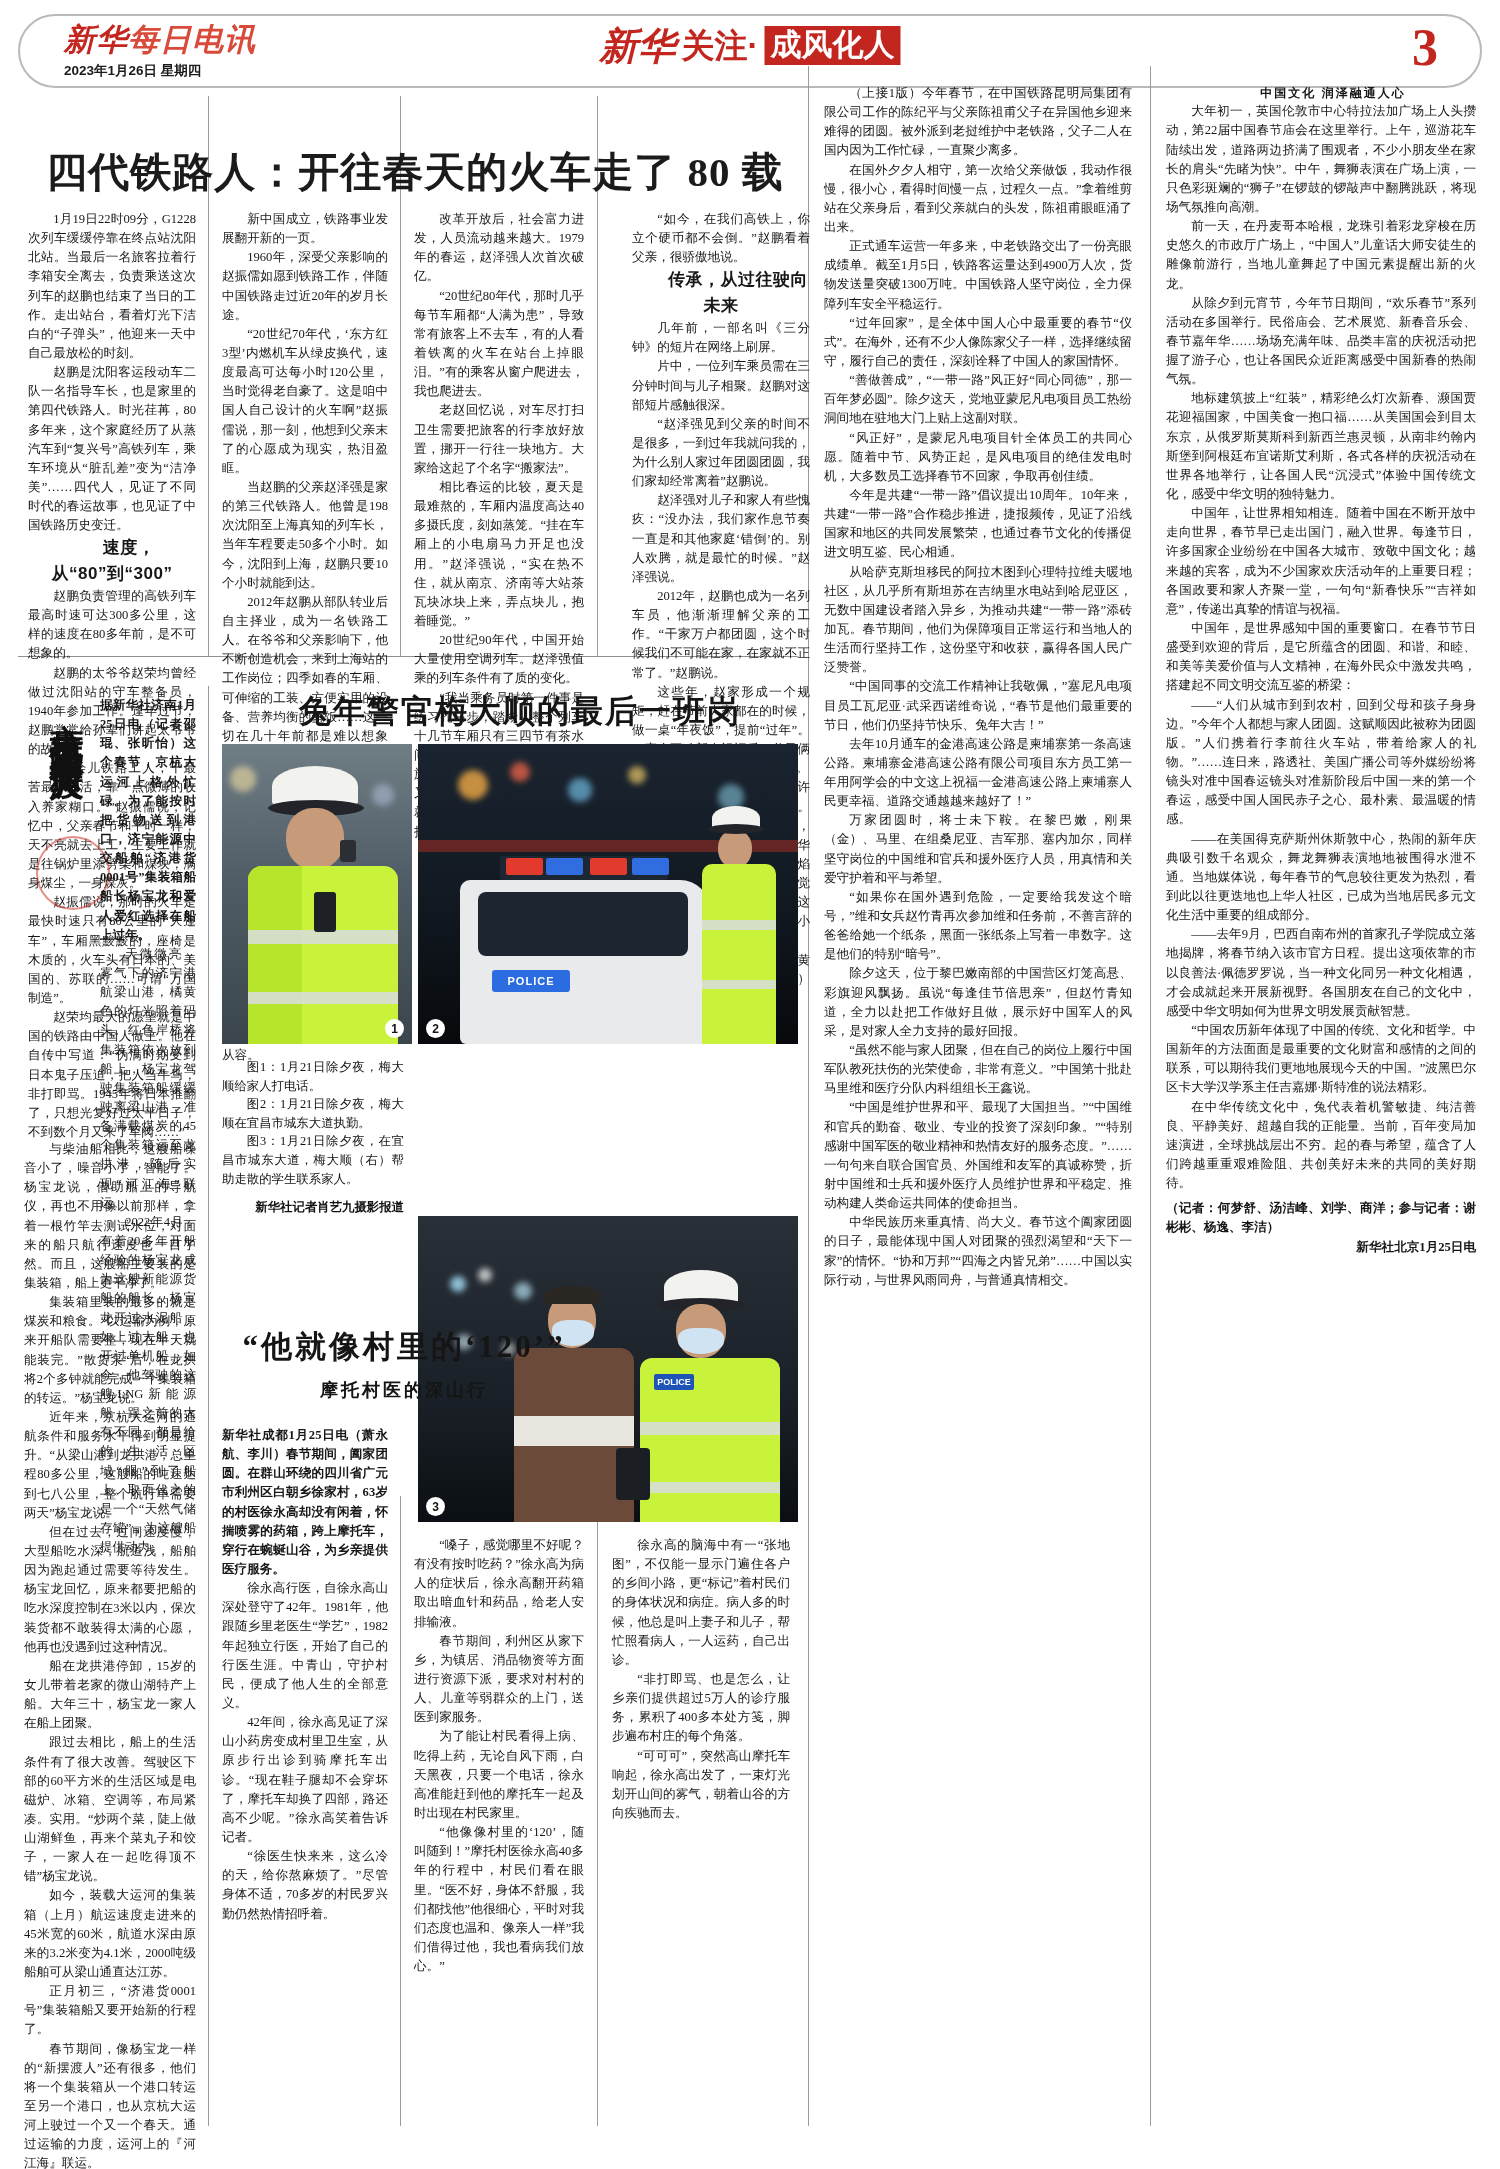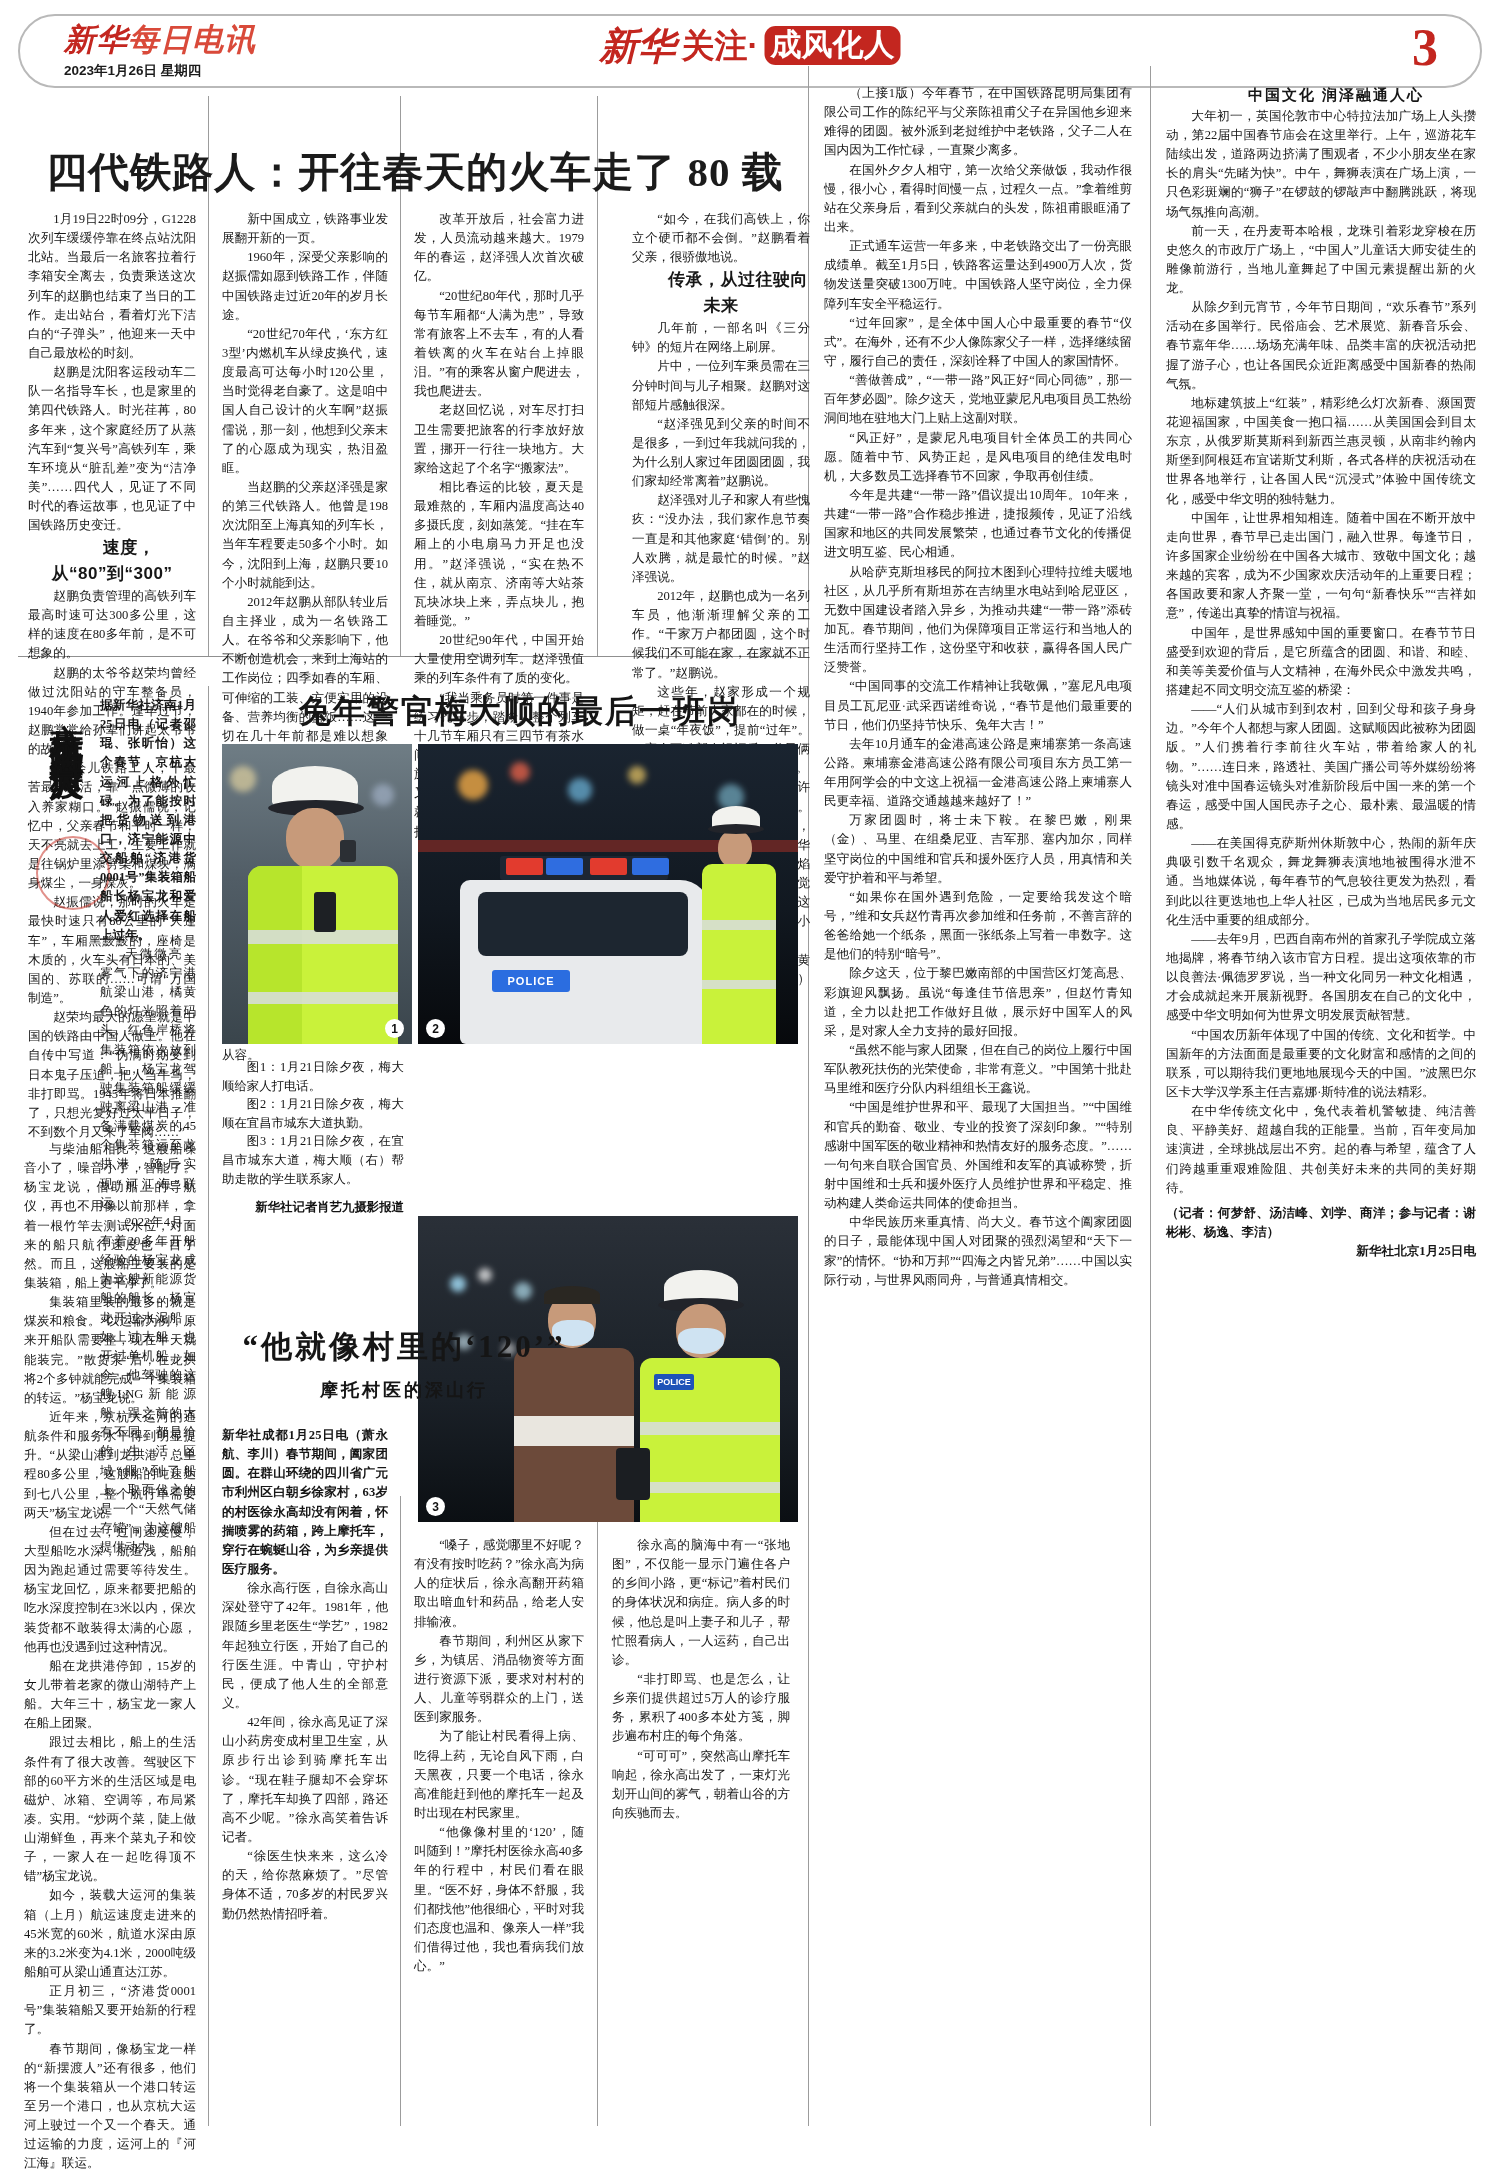--- a/index.html
+++ b/index.html
@@ -42,21 +42,20 @@
     font-family:"Liberation Serif",serif;line-height:1;
   }
   .cl-guanzhu{
     font-size:33px;font-weight:bold;color:#c3261f;
     font-family:"Liberation Sans",sans-serif;line-height:1;
   }
   .cl-tag{
     font-size:31px;font-weight:bold;color:#ffffff;background:#c3261f;
     padding:3px 6px 5px 6px; line-height:1;
     font-family:"Liberation Sans",sans-serif;
-    border-radius:11px;
   }
   .page-no{
     position:absolute; right:42px; top:6px;
     font-size:52px; font-weight:bold; color:#c3261f;
     font-family:"Liberation Serif",serif; line-height:1;
   }
   
   .page{position:absolute;left:0;top:96px;width:1500px;height:2073px;}
   .vrule{position:absolute;top:0;width:1px;background:#9c9c9c;}
   
@@ -105,21 +104,21 @@
   }
   
   .sec-h{
     position:absolute;text-align:center;font-weight:bold;color:#151515;
     font-family:"Liberation Serif",serif;white-space:nowrap;
   }
   .sec-h.big{font-size:32px;letter-spacing:2px;}
   .sec-h.big2{font-size:31px;letter-spacing:3px;}
   .sec-h.sm{font-size:18px;letter-spacing:3px;font-weight:bold;}
   .rt-h{
-    text-align:center;font-weight:bold;font-size:15px;
+    text-align:center;font-weight:bold;font-size:12px;
     letter-spacing:2px;text-indent:0;margin:10px 0 8px 0;
     font-family:"Liberation Sans",sans-serif;
   }
   
   .photo{position:absolute;overflow:hidden;background:#30363c;}
   .photo .num{
     position:absolute;right:8px;bottom:6px;
     width:19px;height:19px;border-radius:50%;
     background:#fff;color:#111;font-size:12px;font-weight:bold;
     display:flex;align-items:center;justify-content:center;

